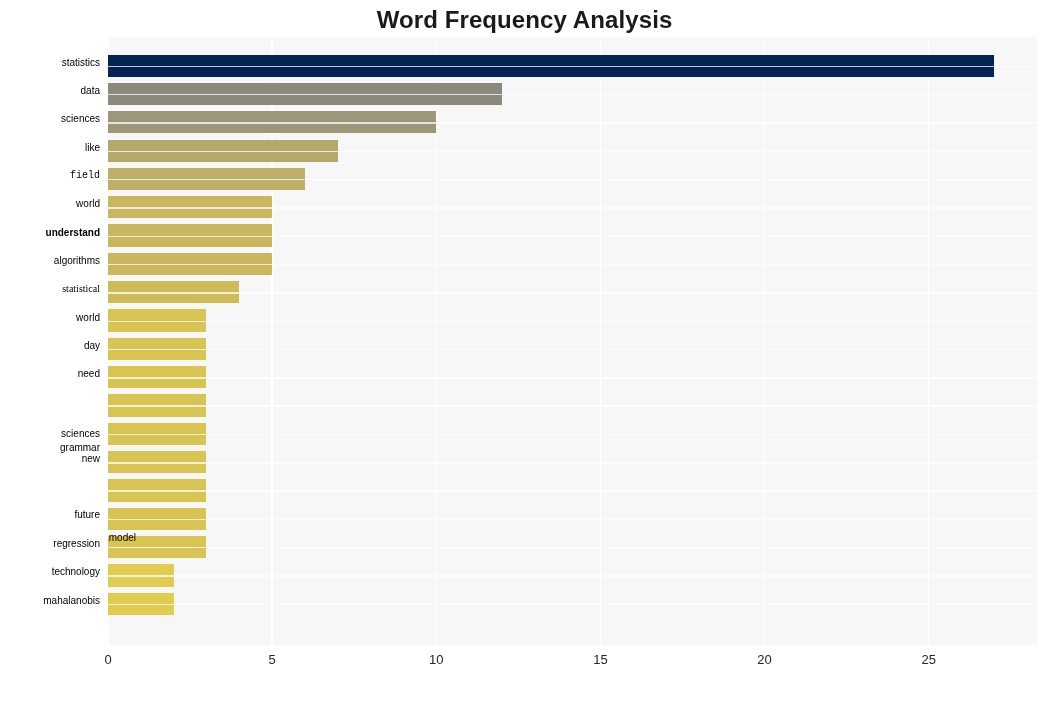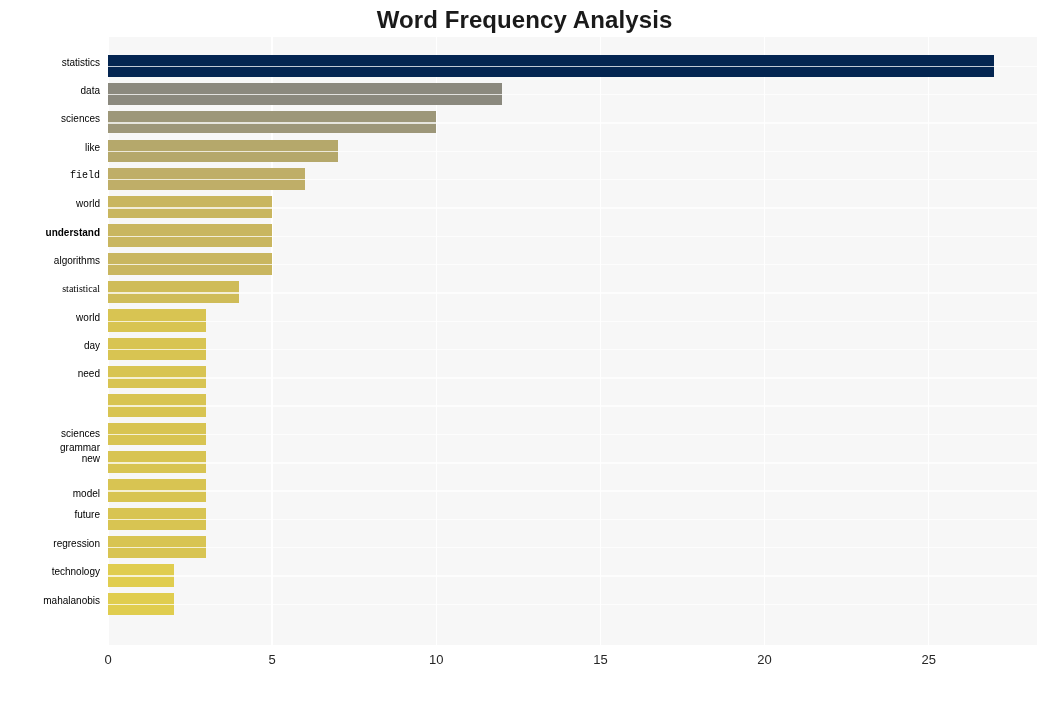--- a/index.html
+++ b/index.html
@@ -242,21 +242,21 @@
       <div class="ylabel" style="top: 190.584px; font-weight: bold;">understand</div>
       <div class="ylabel" style="top: 218.903px;">algorithms</div>
       <div class="ylabel" style="top: 247.221px; font-family: Liberation Serif, serif;">statistical</div>
       <div class="ylabel" style="top: 275.54px;">world</div>
       <div class="ylabel" style="top: 303.858px;">day</div>
       <div class="ylabel" style="top: 332.177px;">need</div>
       <div class="ylabel" style="top: 360.496px; margin-top: 46px;">grammar</div>
       <div class="ylabel" style="top: 392px;">sciences</div>
       <div class="ylabel" style="top: 417.133px;">new</div>
       <div class="ylabel" style="top: 445.451px; margin-top: 28px;">future</div>
-      <div class="ylabel" style="top: 452px;">model</div>
+      <div class="ylabel" style="top: 496px; padding-left: 36px;">model</div>
       <div class="ylabel" style="top: 502.088px;">regression</div>
       <div class="ylabel" style="top: 530.407px;">technology</div>
       <div class="ylabel" style="top: 558.726px;">mahalanobis</div>
     </div>
 
   <div id="xticks-layer">
       <div class="xtick" style="left: 108px;">0</div>
       <div class="xtick" style="left: 272.134px;">5</div>
       <div class="xtick" style="left: 436.269px;">10</div>
       <div class="xtick" style="left: 600.403px;">15</div>

